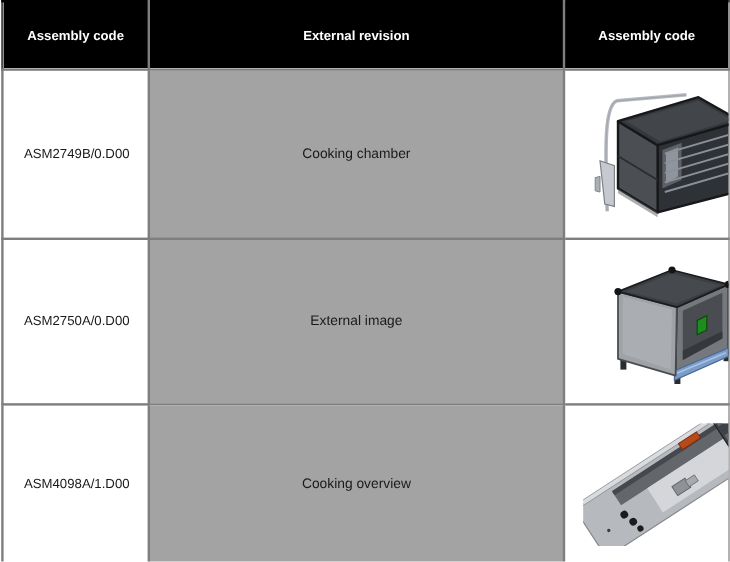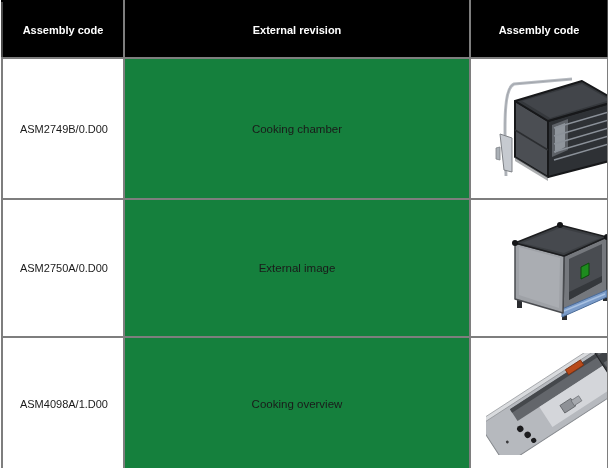--- a/index.html
+++ b/index.html
@@ -45,21 +45,21 @@
     text-align: right;
     padding-left: 8px;
     vertical-align: middle;
     background: #ffffff;
   }
   td.rev {
     font-size: 11.5px;
     color: #1a1a1a;
     text-align: center;
     vertical-align: middle;
-    background: #15803d;
+    background: #a3a3a3;
   }
   td.img {
     background: #ffffff;
     text-align: center;
     vertical-align: middle;
   }
   td.img svg { display: block; }
   tr.r1 { height: 109px; }
   tr.r2 { height: 108px; }
   tr.r3 { height: 104px; }

